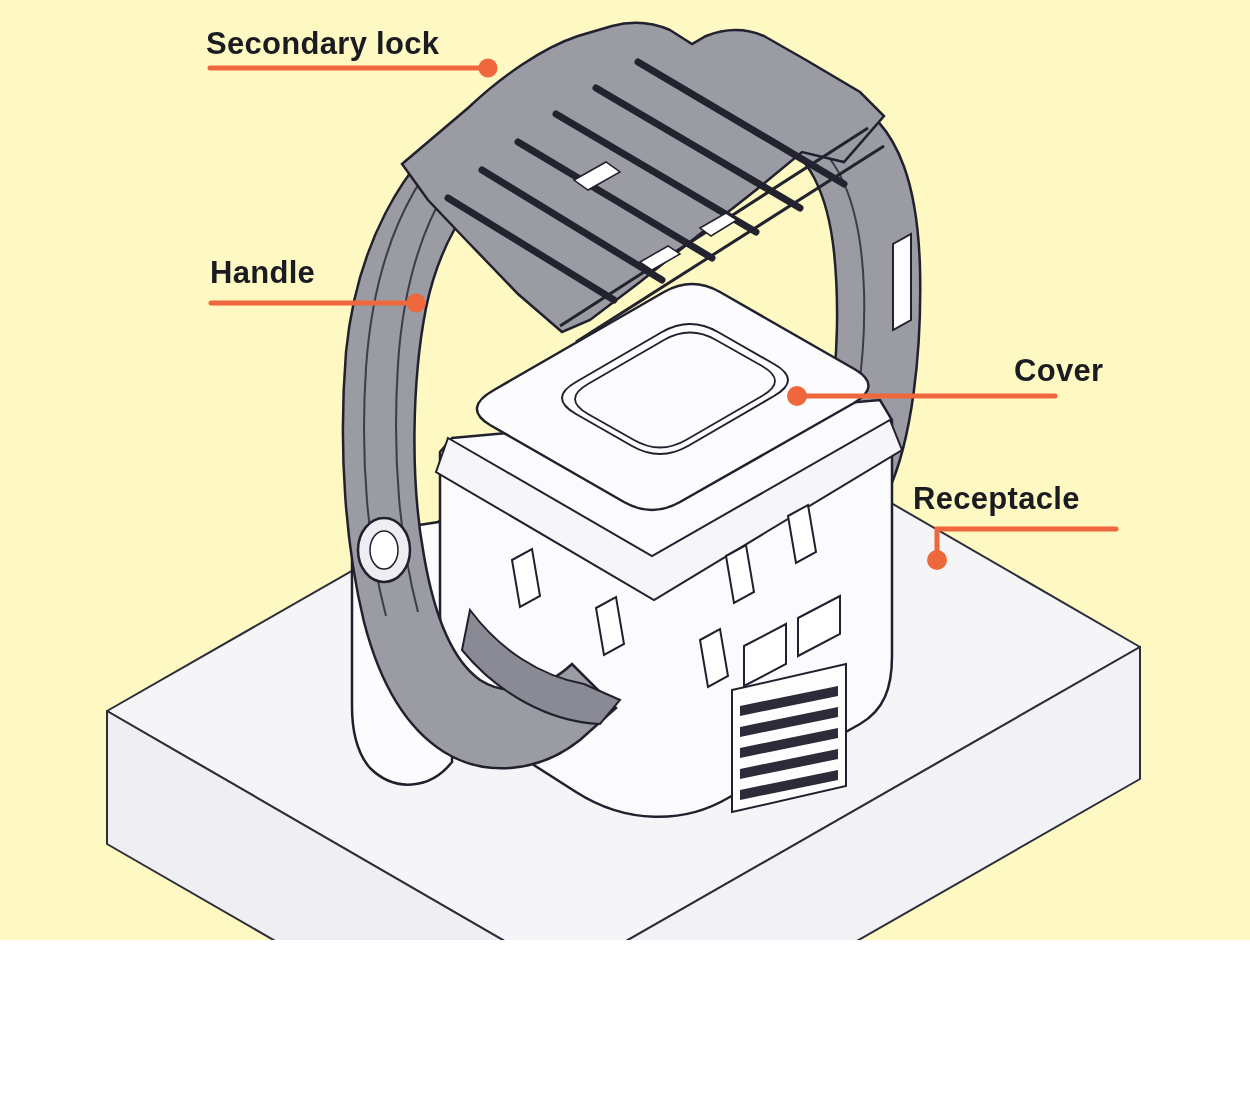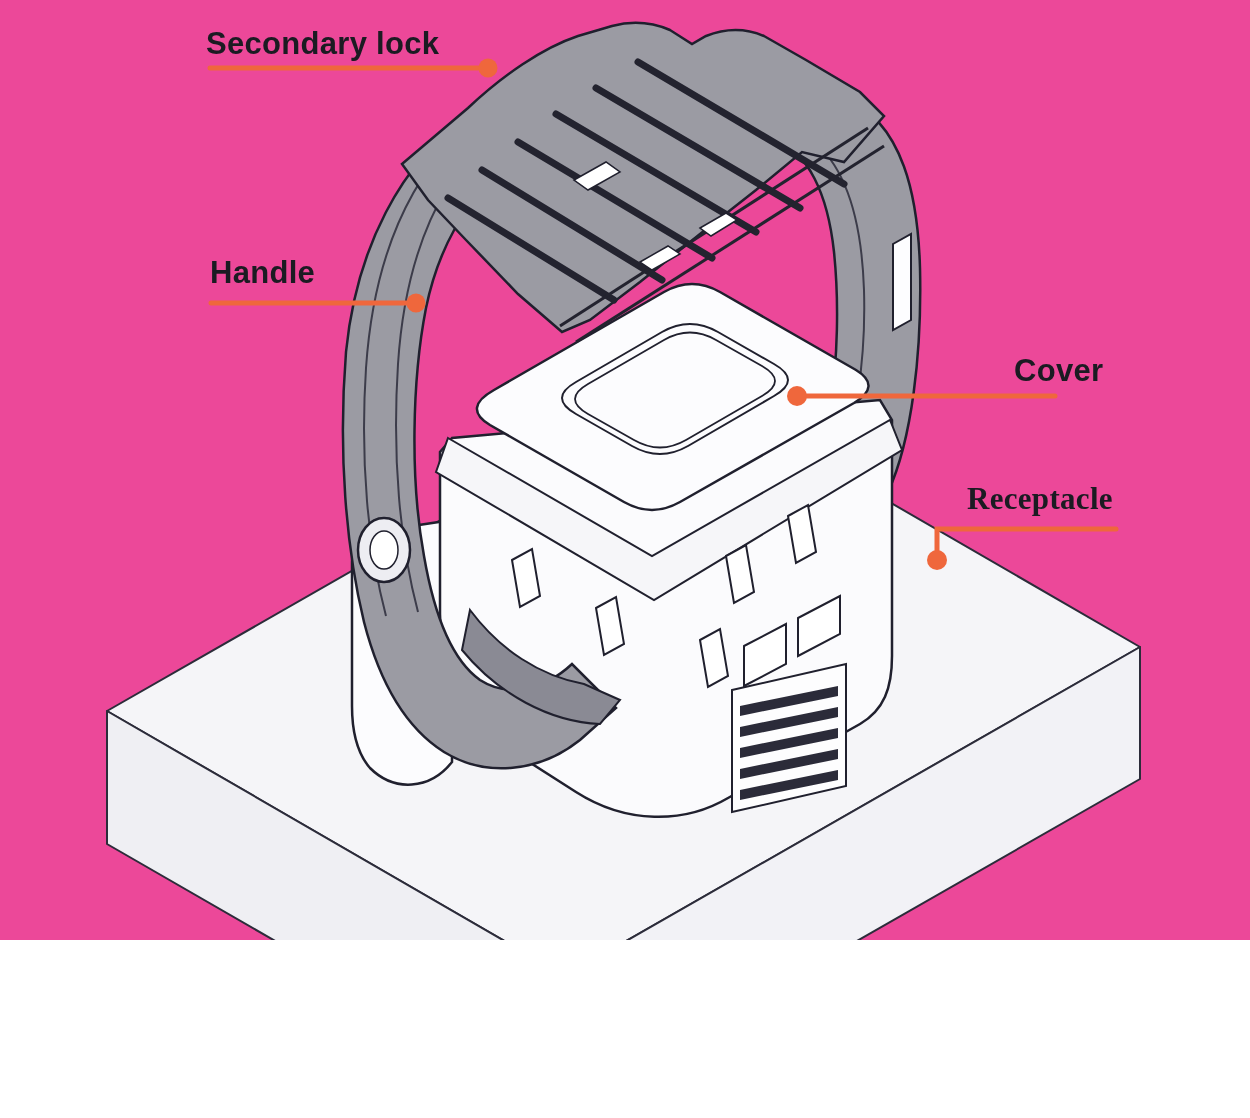--- a/index.html
+++ b/index.html
@@ -1,37 +1,37 @@
 <!DOCTYPE html>
 <html><head>
 <meta charset="utf-8">
 <style>
   html,body{margin:0;padding:0;background:#ffffff;}
   #stage{
     position:relative;
     width:1250px;height:940px;
-    background:#ec4899;
+    background:#fef9c3;
     font-family:"Liberation Sans", sans-serif;
     overflow:hidden;
   }
   #artwork{position:absolute;left:0;top:0;width:1250px;height:1118px;}
   .label{
     position:absolute;
     font-weight:700;
     font-size:31px;
     line-height:1.1;
     color:#1b1b22;
     letter-spacing:0.3px;
     white-space:nowrap;
     user-select:none;
   }
   #label-secondary-lock{left:206px;top:27px;}
   #label-handle{left:210px;top:256px;}
   #label-cover{left:966px;top:354px;margin-left:48px;}
-  #label-receptacle{left:967px;top:482px;font-family:Liberation Serif, serif;}
+  #label-receptacle{left:913px;top:482px;}
 </style>
 </head>
 <body>
 
 <div id="stage">
 
   <svg id="artwork" viewBox="0 0 1250 1118" xmlns="http://www.w3.org/2000/svg">
 
     <g stroke="#2c2c3a" stroke-width="2" stroke-linejoin="round">
       <path d="M107,711 L682,382 L1140,647 L565,976 Z" fill="#f5f5f8"></path>

